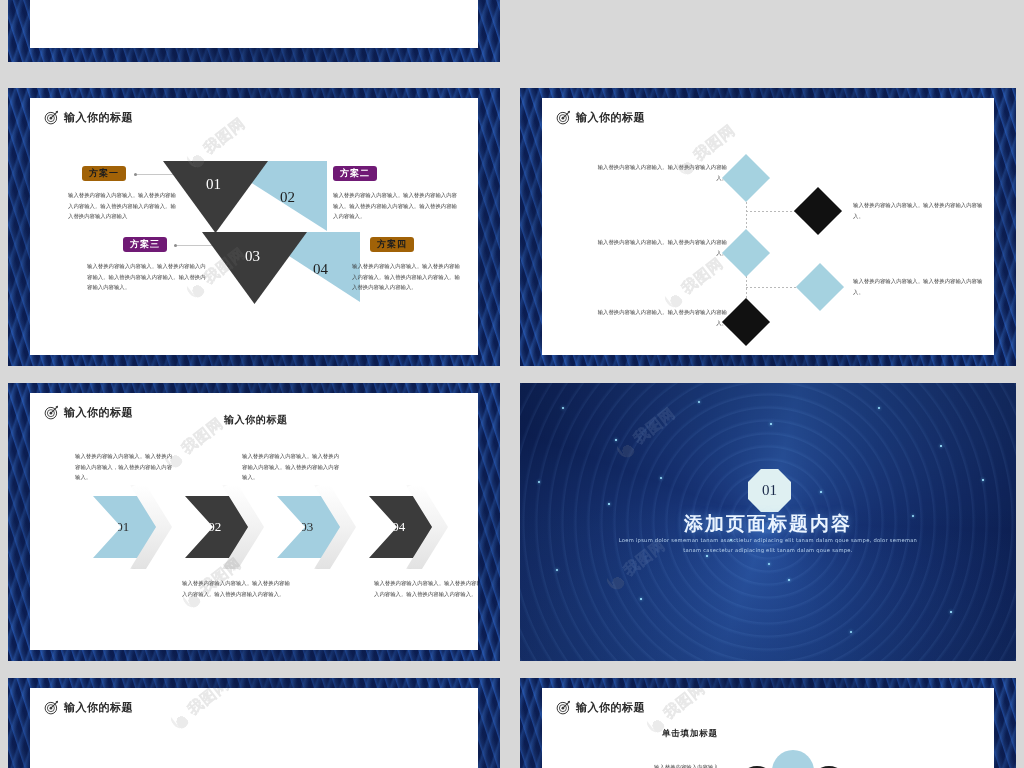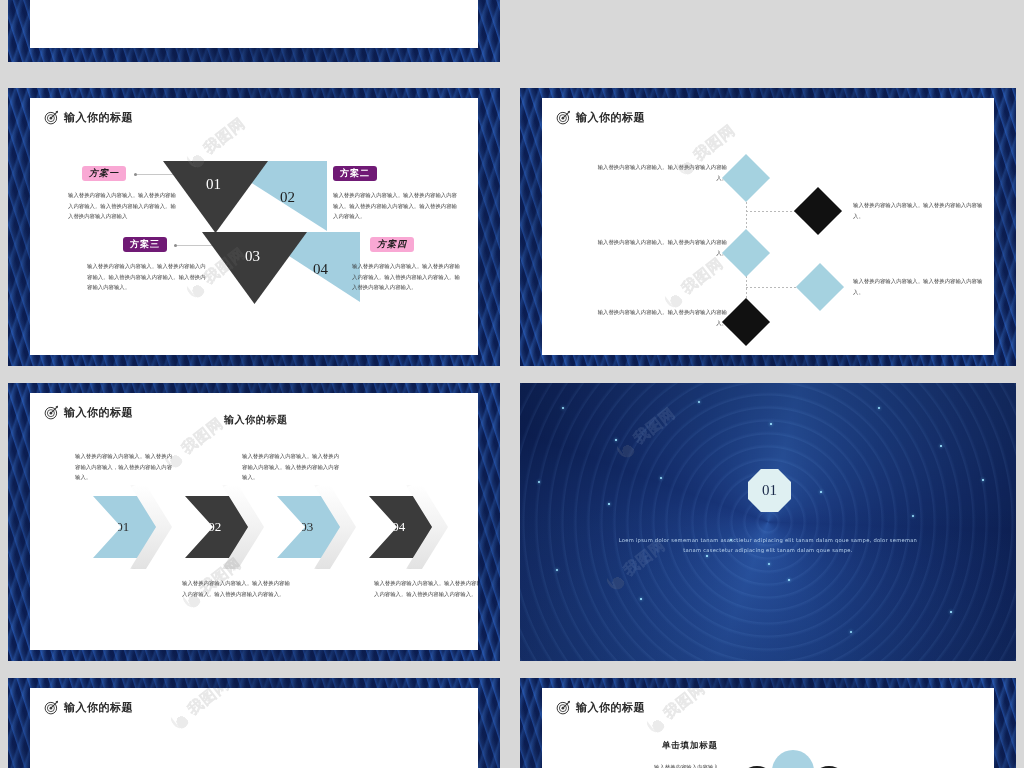--- a/index.html
+++ b/index.html
@@ -98,21 +98,21 @@
   
   #slideB { left: 8px; top: 88px; width: 492px; height: 278px; }
   #cardB  { left: 22px; top: 10px; width: 448px; height: 257px; }
 
   .tag {
     position: absolute; display:inline-flex; align-items:center; justify-content:center;
     border-radius: 3px; font-size: 9px; font-weight: 700; letter-spacing: 1px;
     font-family: "DejaVu Sans", "Liberation Sans", sans-serif;
     padding: 0 7px; height: 15px;
   }
-  .tag.blue { background:#f9a8d4; color:#1d1d1d;font-style:italic; }
+  .tag.blue { background:#a16207; color:#1d1d1d; }
   .tag.dark { background:#701a75; color:#ffffff; }
 
   .conn { position:absolute; height:1px; background:#c8c8c8; }
   .conn .dot {
     position:absolute; width:3px; height:3px; border-radius:50%;
     background:#8d8d8d; top:-1px;
   }
 
   .tri { position:absolute; }
   .tri .num {
@@ -430,20 +430,21 @@
     <div class="star" style="left:268px; top:196px; width:1.5px;height:1.5px;"></div>
     <div class="star" style="left:330px; top:248px; width:2px; height:2px;"></div>
     <div class="star" style="left:430px; top:228px; width:1.5px;height:1.5px;"></div>
     <div class="star" style="left:186px; top:172px; width:1.5px;height:1.5px;"></div>
     <div class="star" style="left:210px; top:156px; width:2px; height:2px;"></div>
 
     <div class="oct" style="left:228px; top:86px; width:43px; height:43px; font-size:15px;">
       <span>01</span>
     </div>
 
+    <div class="big-cn-title" style="top:128px;">添加页面标题内容</div>
 
     <div class="lat" style="top:153px; left:0; padding:0 92px;">Loem ipsum dolor sememan tanam asasctietur adipiacing elit tanam dalam qoue sampe, dolor sememan tanam casectetur adipiacing elit tanam dalam qoue sampe.</div>
 
     <div class="wm dark" style="left:92px; top:40px;">
       <div class="wflame"></div>
       <div class="wtxt">我图网</div>
     </div>
     <div class="wm dark" style="left:82px; top:172px;">
       <div class="wflame"></div>
       <div class="wtxt">我图网</div>
@@ -482,21 +483,21 @@
         <svg class="target-icon" viewBox="0 0 24 24">
           <circle cx="11" cy="13" r="9.2" fill="none" stroke="#3a3a3a" stroke-width="1.6"></circle>
           <circle cx="11" cy="13" r="5.6" fill="none" stroke="#3a3a3a" stroke-width="1.4"></circle>
           <circle cx="11" cy="13" r="2.1" fill="#3a3a3a"></circle>
           <path d="M11 13 L21.5 2.5" stroke="#3a3a3a" stroke-width="1.8" stroke-linecap="round"></path>
           <path d="M18.5 2 L22.5 1.2 L21.6 5.2 Z" fill="#3a3a3a"></path>
         </svg>
         <span class="htxt">输入你的标题</span>
       </div>
 
-      <div class="click-title" style="left:120px; top:52px;">单击填加标题</div>
+      <div class="click-title" style="left:120px; top:40px;">单击填加标题</div>
       <div class="body-cn" style="position:absolute; left:112px; top:74px; width:86px;">输入替换内容输入内容输入</div>
 
       <div class="circ-dark" style="left:196px; top:78px; width:38px; height:38px;"></div>
       <div class="circ-blue" style="left:230px; top:62px; width:42px; height:42px;"></div>
       <div class="circ-dark" style="left:268px; top:78px; width:38px; height:38px;"></div>
 
       <div class="wm" style="left:100px; top:10px;">
         <div class="wflame"></div>
         <div class="wtxt">我图网</div>
       </div>

